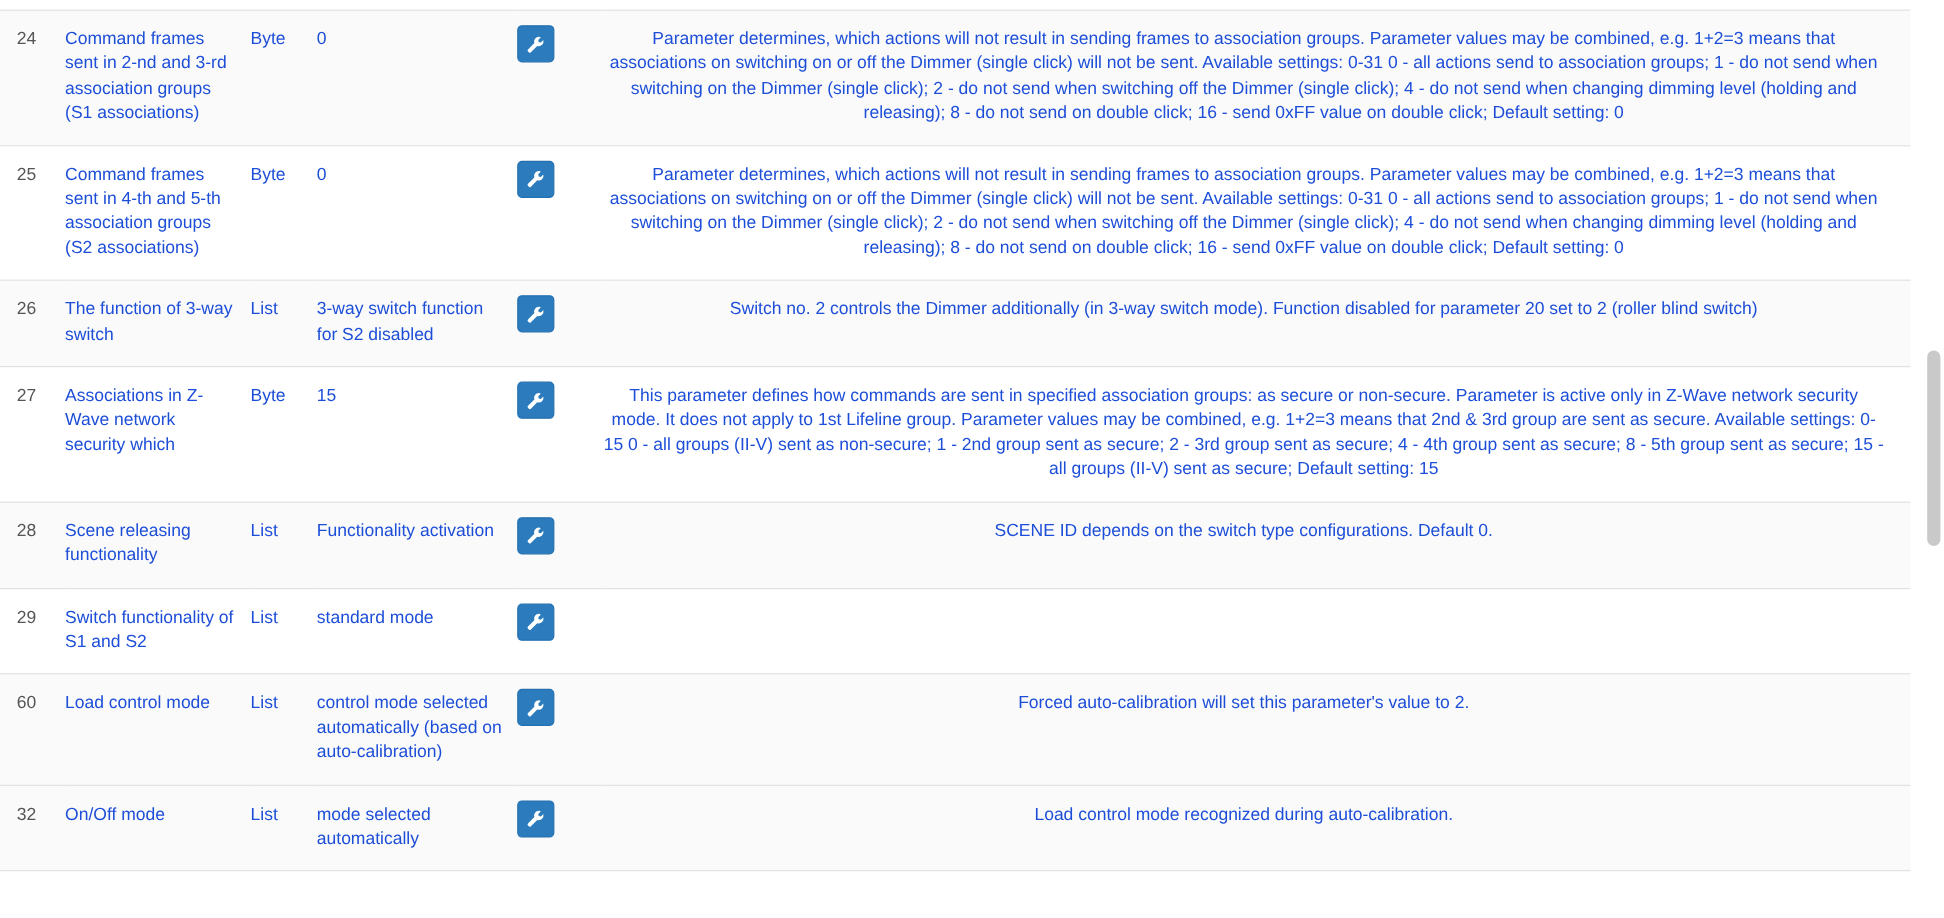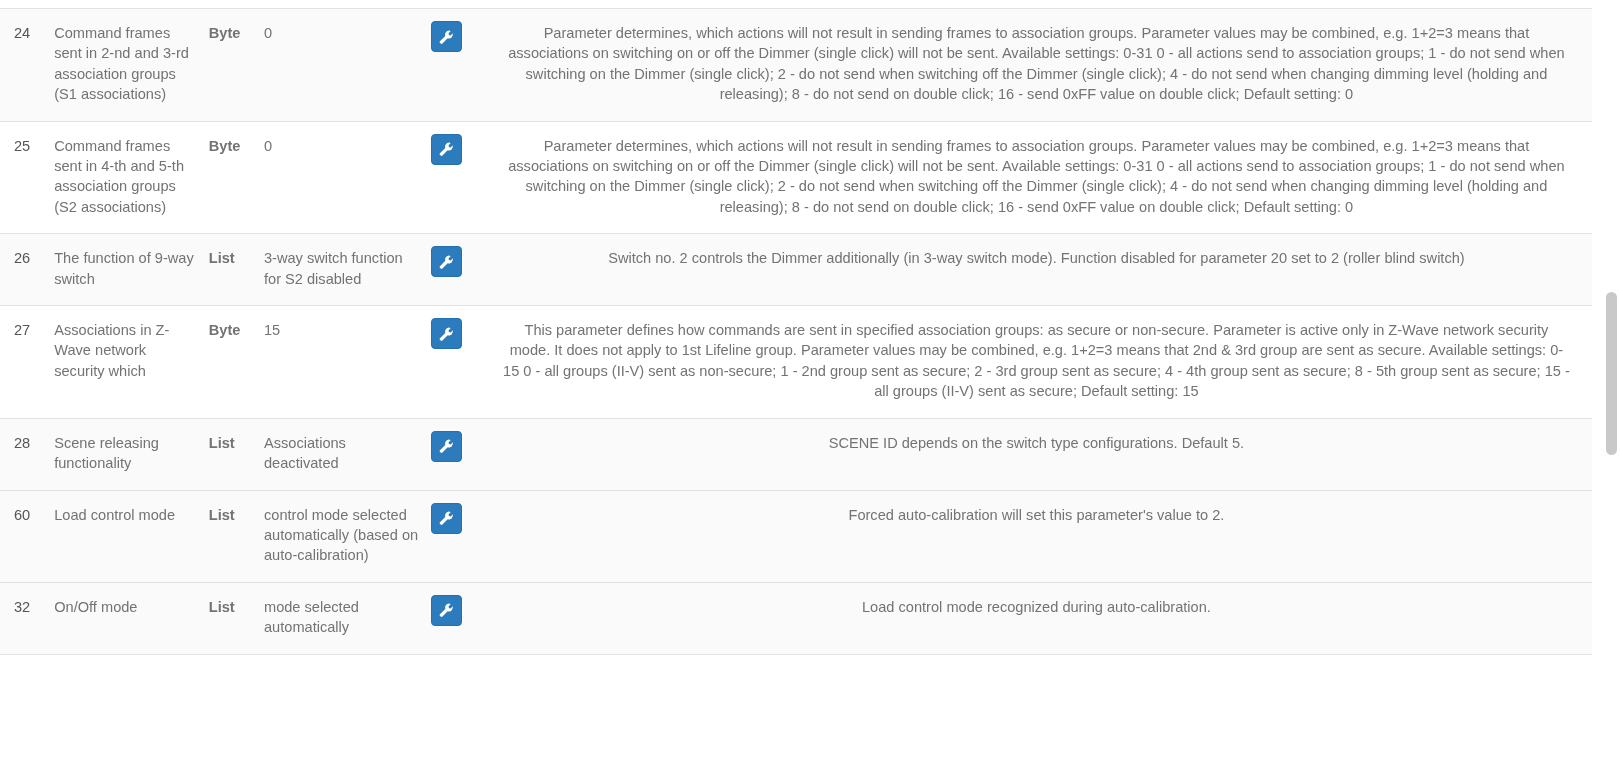--- a/index.html
+++ b/index.html
@@ -38,27 +38,27 @@
   }
 
   .param-table tr.row-odd  { background: #fafafa; }
   .param-table tr.row-even { background: #ffffff; }
 
   .param-table td {
     vertical-align: top;
     padding: 14px 10px 16px 0;
     font-size: 14.6px;
     line-height: 20.4px;
-    color: #737373;
+    color: #1d4ed8;
     box-sizing: border-box;
   }
 
   td.col-id      { width: 54px;  padding-left: 14px; color: #555; }
   td.col-name    { width: 154px; }
-  td.col-type    { width: 55px; font-weight: bold;  }
+  td.col-type    { width: 55px;  }
   td.col-value   { width: 166px; }
   td.col-action  { width: 72px;  padding-top: 12px; }
   td.col-desc    { width: 1085px; padding-right: 22px; text-align: center; }
 
   .wrench-button {
     display: inline-block;
     width: 29px;
     height: 29px;
     border-radius: 4px;
     background: #2b7bbd;
@@ -117,21 +117,21 @@
           <td class="col-name">Command frames sent in 4-th and 5-th association groups (S2 associations)</td>
           <td class="col-type">Byte</td>
           <td class="col-value">0</td>
           <td class="col-action"><span class="wrench-button"><span><svg width="15" height="15" viewBox="0 0 16 16" aria-hidden="true">
                   <path fill="#ffffff" d="M11.3 1.1a4.3 4.3 0 0 0-4.06 5.7L1.6 12.43a1.3 1.3 0 0 0 0 1.85l.75.74a1.3 1.3 0 0 0 1.84 0l5.62-5.63a4.3 4.3 0 0 0 5.4-5.3l-2.2 2.2-1.9-.36-.36-1.9 2.2-2.2a4.3 4.3 0 0 0-1.65-.73z"></path>
                 </svg></span></span></td>
           <td class="col-desc">Parameter determines, which actions will not result in sending frames to association groups. Parameter values may be combined, e.g. 1+2=3 means that associations on switching on or off the Dimmer (single click) will not be sent. Available settings: 0-31 0 - all actions send to association groups; 1 - do not send when switching on the Dimmer (single click); 2 - do not send when switching off the Dimmer (single click); 4 - do not send when changing dimming level (holding and releasing); 8 - do not send on double click; 16 - send 0xFF value on double click; Default setting: 0</td>
         </tr>
         <tr class="row-odd">
           <td class="col-id">26</td>
-          <td class="col-name">The function of 9-way switch</td>
+          <td class="col-name">The function of 3-way switch</td>
           <td class="col-type">List</td>
           <td class="col-value">3-way switch function for S2 disabled</td>
           <td class="col-action"><span class="wrench-button"><span><svg width="15" height="15" viewBox="0 0 16 16" aria-hidden="true">
                   <path fill="#ffffff" d="M11.3 1.1a4.3 4.3 0 0 0-4.06 5.7L1.6 12.43a1.3 1.3 0 0 0 0 1.85l.75.74a1.3 1.3 0 0 0 1.84 0l5.62-5.63a4.3 4.3 0 0 0 5.4-5.3l-2.2 2.2-1.9-.36-.36-1.9 2.2-2.2a4.3 4.3 0 0 0-1.65-.73z"></path>
                 </svg></span></span></td>
           <td class="col-desc">Switch no. 2 controls the Dimmer additionally (in 3-way switch mode). Function disabled for parameter 20 set to 2 (roller blind switch)</td>
         </tr>
         <tr class="row-even">
           <td class="col-id">27</td>
           <td class="col-name">Associations in Z-Wave network security which</td>
@@ -139,25 +139,35 @@
           <td class="col-value">15</td>
           <td class="col-action"><span class="wrench-button"><span><svg width="15" height="15" viewBox="0 0 16 16" aria-hidden="true">
                   <path fill="#ffffff" d="M11.3 1.1a4.3 4.3 0 0 0-4.06 5.7L1.6 12.43a1.3 1.3 0 0 0 0 1.85l.75.74a1.3 1.3 0 0 0 1.84 0l5.62-5.63a4.3 4.3 0 0 0 5.4-5.3l-2.2 2.2-1.9-.36-.36-1.9 2.2-2.2a4.3 4.3 0 0 0-1.65-.73z"></path>
                 </svg></span></span></td>
           <td class="col-desc">This parameter defines how commands are sent in specified association groups: as secure or non-secure. Parameter is active only in Z-Wave network security mode. It does not apply to 1st Lifeline group. Parameter values may be combined, e.g. 1+2=3 means that 2nd &amp; 3rd group are sent as secure. Available settings: 0-15 0 - all groups (II-V) sent as non-secure; 1 - 2nd group sent as secure; 2 - 3rd group sent as secure; 4 - 4th group sent as secure; 8 - 5th group sent as secure; 15 - all groups (II-V) sent as secure; Default setting: 15</td>
         </tr>
         <tr class="row-odd">
           <td class="col-id">28</td>
           <td class="col-name">Scene releasing functionality</td>
           <td class="col-type">List</td>
-          <td class="col-value">Associations deactivated</td>
+          <td class="col-value">Functionality activation</td>
           <td class="col-action"><span class="wrench-button"><span><svg width="15" height="15" viewBox="0 0 16 16" aria-hidden="true">
                   <path fill="#ffffff" d="M11.3 1.1a4.3 4.3 0 0 0-4.06 5.7L1.6 12.43a1.3 1.3 0 0 0 0 1.85l.75.74a1.3 1.3 0 0 0 1.84 0l5.62-5.63a4.3 4.3 0 0 0 5.4-5.3l-2.2 2.2-1.9-.36-.36-1.9 2.2-2.2a4.3 4.3 0 0 0-1.65-.73z"></path>
                 </svg></span></span></td>
-          <td class="col-desc">SCENE ID depends on the switch type configurations. Default 5.</td>
+          <td class="col-desc">SCENE ID depends on the switch type configurations. Default 0.</td>
+        </tr>
+        <tr class="row-even">
+          <td class="col-id">29</td>
+          <td class="col-name">Switch functionality of S1 and S2</td>
+          <td class="col-type">List</td>
+          <td class="col-value">standard mode</td>
+          <td class="col-action"><span class="wrench-button"><span><svg width="15" height="15" viewBox="0 0 16 16" aria-hidden="true">
+                  <path fill="#ffffff" d="M11.3 1.1a4.3 4.3 0 0 0-4.06 5.7L1.6 12.43a1.3 1.3 0 0 0 0 1.85l.75.74a1.3 1.3 0 0 0 1.84 0l5.62-5.63a4.3 4.3 0 0 0 5.4-5.3l-2.2 2.2-1.9-.36-.36-1.9 2.2-2.2a4.3 4.3 0 0 0-1.65-.73z"></path>
+                </svg></span></span></td>
+          <td class="col-desc"></td>
         </tr>
         <tr class="row-odd">
           <td class="col-id">60</td>
           <td class="col-name">Load control mode</td>
           <td class="col-type">List</td>
           <td class="col-value">control mode selected automatically (based on auto-calibration)</td>
           <td class="col-action"><span class="wrench-button"><span><svg width="15" height="15" viewBox="0 0 16 16" aria-hidden="true">
                   <path fill="#ffffff" d="M11.3 1.1a4.3 4.3 0 0 0-4.06 5.7L1.6 12.43a1.3 1.3 0 0 0 0 1.85l.75.74a1.3 1.3 0 0 0 1.84 0l5.62-5.63a4.3 4.3 0 0 0 5.4-5.3l-2.2 2.2-1.9-.36-.36-1.9 2.2-2.2a4.3 4.3 0 0 0-1.65-.73z"></path>
                 </svg></span></span></td>
           <td class="col-desc">Forced auto-calibration will set this parameter's value to 2.</td>

